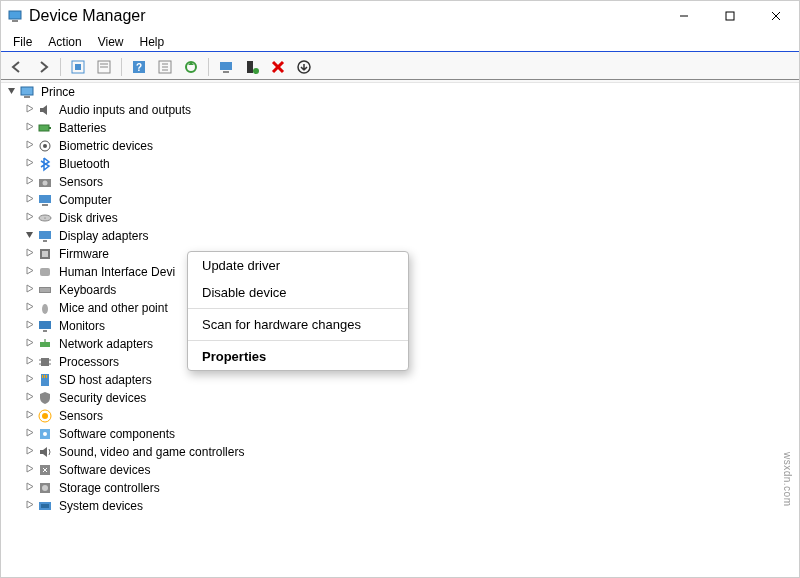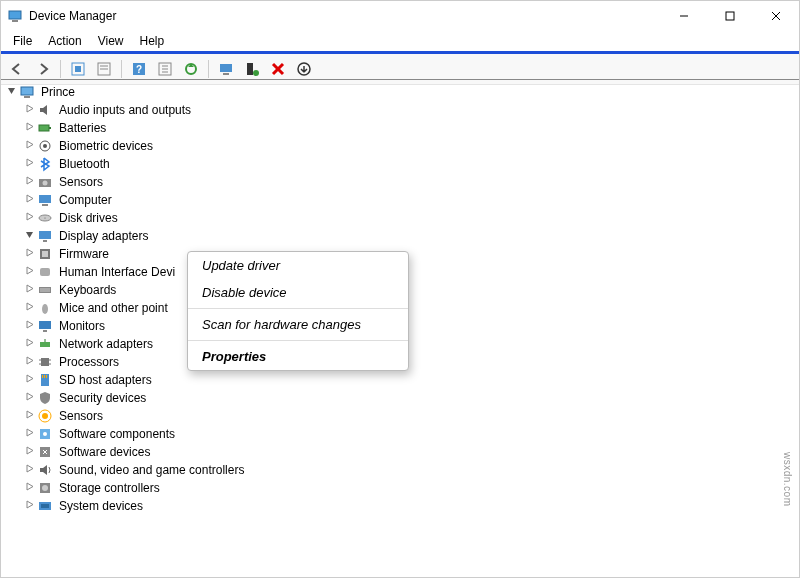--- a/index.html
+++ b/index.html
@@ -1,25 +1,25 @@
 <!DOCTYPE html>
 <html><head>
 <meta charset="utf-8">
 <style>
 html,body{margin:0;padding:0;font-family:"Segoe UI",Arial,sans-serif;font-size:12px;color:#000;background:#fff;overflow:hidden}
 .window{width:800px;height:578px;background:#fff;position:relative;border:1px solid #ccc;box-sizing:border-box}
 
 .titlebar{height:30px;display:flex;align-items:center;padding-left:6px}
 .titlebar .appicon{width:16px;height:16px;margin-right:6px}
-.titlebar .title{flex:1;font-size:12px}
+.titlebar .title{flex:1;font-size:16px}
 .winbtns{display:flex;height:100%}
 .winbtn{width:46px;display:flex;align-items:center;justify-content:center}
 .winbtn svg{width:10px;height:10px}
 
-.menubar{height:20px;display:flex;align-items:center;padding:0 4px;border-bottom:3px solid #1d4ed8}
+.menubar{height:20px;display:flex;align-items:flex-end;padding:0 4px;border-bottom:1px solid #1d4ed8}
 .menuitem{padding:2px 8px}
 
 .toolbar{height:26px;display:flex;align-items:center;gap:2px;padding:2px 4px;border-bottom:1px solid #e5e5e5;background:#f8f8f8}
 .tbtn{width:22px;height:22px;display:flex;align-items:center;justify-content:center;border:1px solid transparent;border-radius:2px}
 .tbtn svg{width:16px;height:16px}
 .tsep{width:1px;height:18px;background:#ccc;margin:0 3px}
 
 .tree-area{position:absolute;top:78px;left:0;right:0;bottom:0;overflow-y:scroll;overflow-x:hidden;padding:4px 0 4px 4px;border-top:1px solid #888}
 .row{display:flex;align-items:flex-start;height:18px;white-space:nowrap}
 .exp{width:12px;height:12px;display:flex;align-items:center;justify-content:center;margin-right:2px;color:#777}
@@ -393,64 +393,64 @@
           </svg></span>
         <span class="lbl">Software components</span>
       </div>
       <div class="row" style="padding-left:18px">
         <span class="exp">
           <svg width="9" height="9" viewBox="0 0 9 9">
             <path d="M2 1 L8 4.5 L2 8 Z" fill="none" stroke="#888"></path>
           </svg>
         </span>
         <span class="icon"><svg viewBox="0 0 16 16">
+            <path d="M3 6 H6 L10 3 V13 L6 10 H3 Z" fill="#666"></path>
+            <path d="M12 5 Q14 8 12 11" fill="none" stroke="#666"></path>
+          </svg></span>
+        <span class="lbl">Sound, video and game controllers</span>
+      </div>
+      <div class="row" style="padding-left:18px">
+        <span class="exp">
+          <svg width="9" height="9" viewBox="0 0 9 9">
+            <path d="M2 1 L8 4.5 L2 8 Z" fill="none" stroke="#888"></path>
+          </svg>
+        </span>
+        <span class="icon"><svg viewBox="0 0 16 16">
             <rect x="3" y="3" width="10" height="10" fill="#888"></rect>
             <path d="M6 6 L10 10 M10 6 L6 10" stroke="#fff"></path>
           </svg></span>
         <span class="lbl">Software devices</span>
       </div>
       <div class="row" style="padding-left:18px">
         <span class="exp">
           <svg width="9" height="9" viewBox="0 0 9 9">
             <path d="M2 1 L8 4.5 L2 8 Z" fill="none" stroke="#888"></path>
           </svg>
         </span>
         <span class="icon"><svg viewBox="0 0 16 16">
-            <path d="M3 6 H6 L10 3 V13 L6 10 H3 Z" fill="#666"></path>
-            <path d="M12 5 Q14 8 12 11" fill="none" stroke="#666"></path>
-          </svg></span>
-        <span class="lbl">Sound, video and game controllers</span>
-      </div>
-      <div class="row" style="padding-left:18px">
-        <span class="exp">
-          <svg width="9" height="9" viewBox="0 0 9 9">
-            <path d="M2 1 L8 4.5 L2 8 Z" fill="none" stroke="#888"></path>
-          </svg>
-        </span>
-        <span class="icon"><svg viewBox="0 0 16 16">
             <rect x="3" y="3" width="10" height="10" fill="#888"></rect>
             <circle cx="8" cy="8" r="3" fill="#ccc"></circle>
           </svg></span>
         <span class="lbl">Storage controllers</span>
       </div>
       <div class="row" style="padding-left:18px">
         <span class="exp">
           <svg width="9" height="9" viewBox="0 0 9 9">
             <path d="M2 1 L8 4.5 L2 8 Z" fill="none" stroke="#888"></path>
           </svg>
         </span>
         <span class="icon"><svg viewBox="0 0 16 16">
             <rect x="2" y="4" width="12" height="8" fill="#4a90d0"></rect>
             <rect x="4" y="6" width="8" height="4" fill="#2a6aa0"></rect>
           </svg></span>
         <span class="lbl">System devices</span>
       </div>
     </div>
 
-  <div class="ctxmenu" id="ctxmenu" style="left: 186px; top: 250px; font-style: italic;">
+  <div class="ctxmenu" id="ctxmenu" style="left: 186px; top: 250px;">
       <div class="ctxitem">Update driver</div>
       <div class="ctxitem">Disable device</div>
       <div class="ctxsep"></div>
       <div class="ctxitem">Scan for hardware changes</div>
       <div class="ctxsep"></div>
       <div class="ctxitem bold">Properties</div>
     </div>
 
   <div class="wm">wsxdn.com</div>
 </div>

